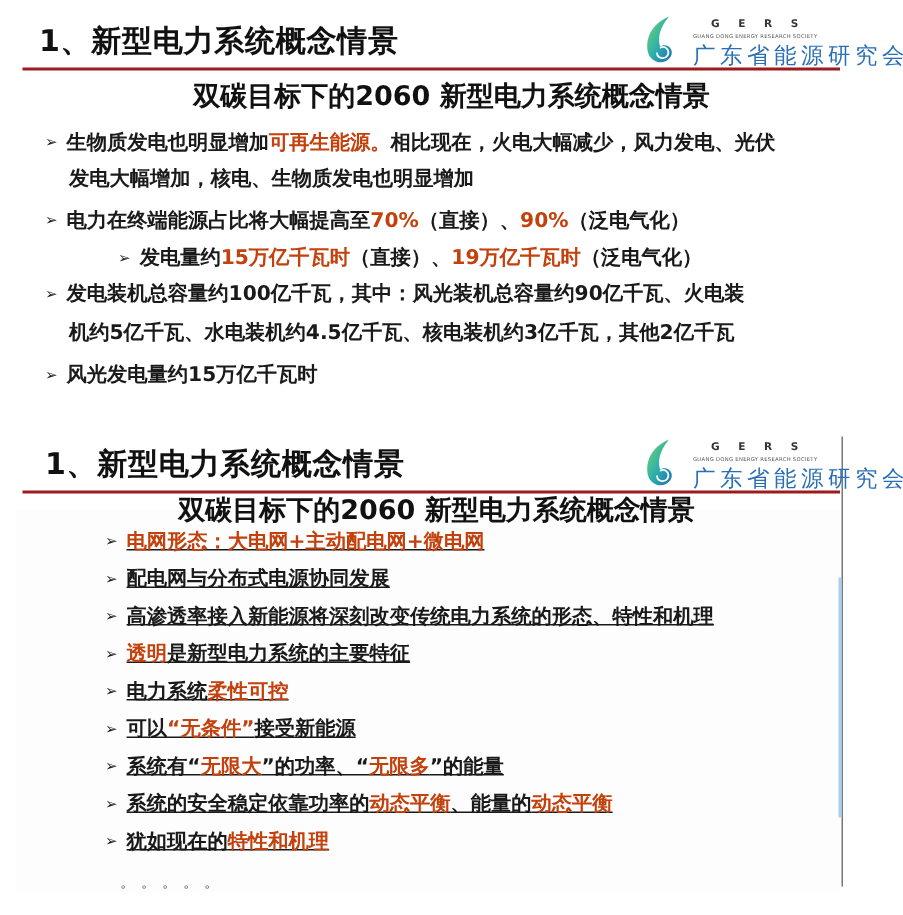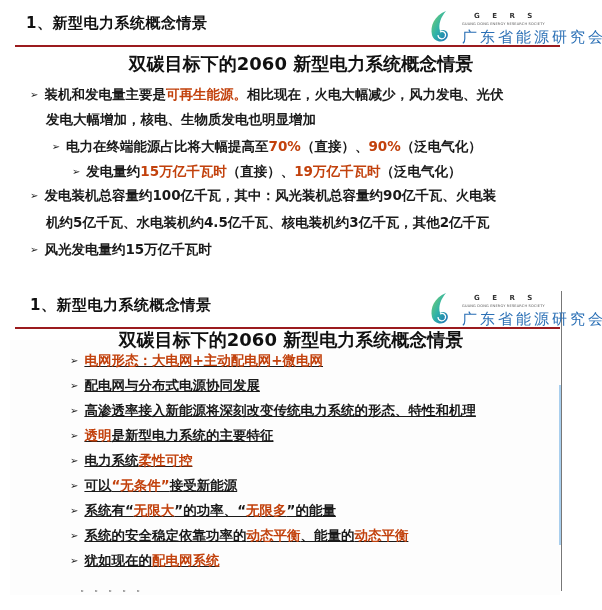--- a/index.html
+++ b/index.html
@@ -1,21 +1,21 @@
 <!DOCTYPE html>
 <html><head>
 <meta charset="utf-8">
 <style>
   html, body { margin:0; padding:0; background:#ffffff; }
   body { width:602px; height:610px; position:relative; overflow:hidden;
          font-family:"DejaVu Sans", "Liberation Sans", sans-serif; color:#1a1a1a; }
   .slide { position:absolute; left:0; width:602px; }
   .slide1 { top:0; height:280px; }
   .slide2 { top:280px; height:330px; }
-  .sec-title { position:absolute; left:26px; font-size:15px; font-weight:bold; letter-spacing:0.5px; color:#111; white-space:nowrap; }
+  .sec-title { position:absolute; left:26px; font-size:20px; font-weight:bold; letter-spacing:0.5px; color:#111; white-space:nowrap; }
   .rule { position:absolute; height:2px; background:#9b1b1e; }
   .logo { position:absolute; width:150px; height:36px; }
   .logo .mark { position:absolute; left:0; top:0; width:26px; height:34px; }
   .logo .gers { position:absolute; left:46px; top:2px; font-size:7px; letter-spacing:5px; font-weight:bold; color:#333; }
   .logo .en { position:absolute; left:34px; top:12px; font-size:3.5px; letter-spacing:0.2px; color:#555; white-space:nowrap; }
   .logo .cn { position:absolute; left:34px; top:18px; font-size:15px; letter-spacing:3px; color:#2a6fb5; white-space:nowrap; }
   .subtitle { position:absolute; left:0; width:602px; text-align:center; font-size:18px; font-weight:bold; color:#111; white-space:nowrap; }
   .bullets { position:absolute; margin:0; padding:0; list-style:none; }
   .bullets li { position:relative; font-size:13.5px; font-weight:bold; color:#1a1a1a; white-space:nowrap; }
   .arrow { display:inline-block; font-size:10px; color:#222; margin-right:6px; vertical-align:1px; }
@@ -48,24 +48,24 @@
     </svg>
     <div class="gers">G E R S</div>
     <div class="en">GUANG DONG ENERGY RESEARCH SOCIETY</div>
     <div class="cn">广东省能源研究会</div>
   </div>
 
   <div class="subtitle" style="top:52px;">双碳目标下的2060 新型电力系统概念情景</div>
 
   <ul class="bullets">
     <li style="height:22px;">
-      <span class="arrow">➢</span><span>装机和发电量主要是</span><span class="red">可再生能源。</span><span>相比现在，火电大幅减少，风力发电、光伏</span>
+      <span class="arrow">➢</span><span>生物质发电也明显增加</span><span class="red">可再生能源。</span><span>相比现在，火电大幅减少，风力发电、光伏</span>
     </li>
     <li class="cont" style="height:30px; line-height:22px;">发电大幅增加，核电、生物质发电也明显增加</li>
-    <li style="height:25px;text-align:center;">
+    <li style="height:25px;">
       <span class="arrow">➢</span><span>电力在终端能源占比将大幅提高至</span><span class="red">70%</span><span>（直接）、</span><span class="red">90%</span><span>（泛电气化）</span>
     </li>
     <li style="height:24px;text-align:center;">
       <span class="arrow">➢</span><span>发电量约</span><span class="red">15万亿千瓦时</span><span>（直接）、</span><span class="red">19万亿千瓦时</span><span>（泛电气化）</span>
     </li>
     <li style="height:24px;">
       <span class="arrow">➢</span><span>发电装机总容量约100亿千瓦，其中：风光装机总容量约90亿千瓦、火电装</span>
     </li>
     <li class="cont" style="height:30px; line-height:22px;">机约5亿千瓦、水电装机约4.5亿千瓦、核电装机约3亿千瓦，其他2亿千瓦</li>
     <li style="height:24px;">
@@ -104,16 +104,16 @@
 
 <ul class="bullets" style="left:70px; top:352px;text-decoration:underline;">
   <li style="height:25px;"><span class="arrow">➢</span><span class="red">电网形态：大电网+主动配电网+微电网</span></li>
   <li style="height:25px;"><span class="arrow">➢</span><span>配电网与分布式电源协同发展</span></li>
   <li style="height:25px;"><span class="arrow">➢</span><span>高渗透率接入新能源将深刻改变传统电力系统的形态、特性和机理</span></li>
   <li style="height:25px;"><span class="arrow">➢</span><span class="red">透明</span><span>是新型电力系统的主要特征</span></li>
   <li style="height:25px;"><span class="arrow">➢</span><span>电力系统</span><span class="red">柔性可控</span></li>
   <li style="height:25px;"><span class="arrow">➢</span><span>可以</span><span class="red">“无条件”</span><span>接受新能源</span></li>
   <li style="height:25px;"><span class="arrow">➢</span><span>系统有“</span><span class="red">无限大</span><span>”的功率、“</span><span class="red">无限多</span><span>”的能量</span></li>
   <li style="height:25px;"><span class="arrow">➢</span><span>系统的安全稳定依靠功率的</span><span class="red">动态平衡</span><span>、能量的</span><span class="red">动态平衡</span></li>
-  <li style="height:25px;"><span class="arrow">➢</span><span>犹如现在的</span><span class="red">配电网系统</span></li>
+  <li style="height:25px;"><span class="arrow">➢</span><span>犹如现在的</span><span class="red">特性和机理</span></li>
 </ul>
 
 <div class="dots">。。。。。</div>
 
 </body></html>

